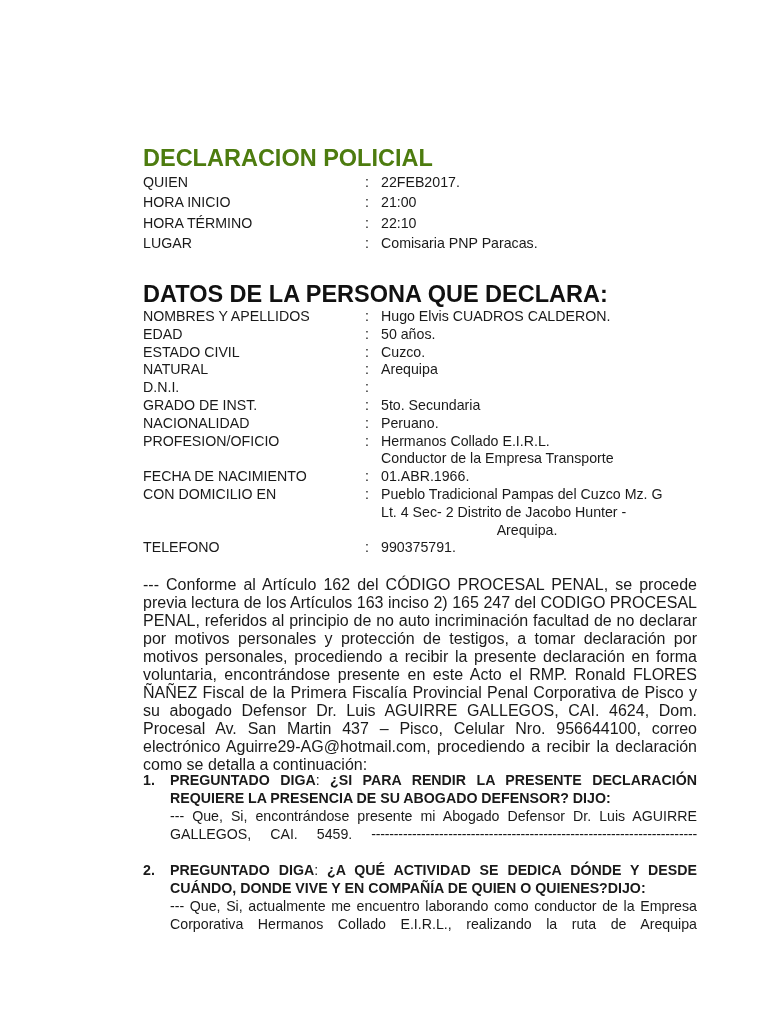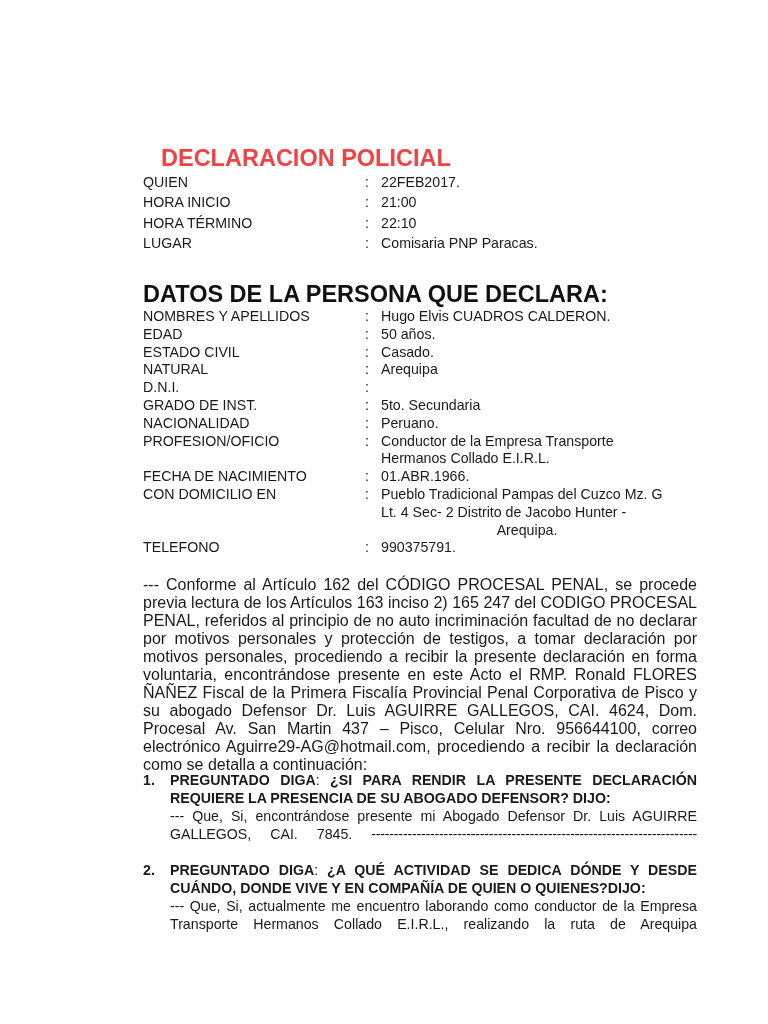--- a/index.html
+++ b/index.html
@@ -16,27 +16,27 @@
       color: #1a1a1a;
     }
     .page {
       position: absolute;
       left: 143px;
       top: 0;
       width: 554px;
     }
     .h1 {
       position: absolute;
-      left: 18px;
+      left: 0;
       top: 143px;
       font-size: 23.5px;
       font-weight: bold;
       line-height: 30px;
       white-space: nowrap;
-      color: #ef4444;
+      color: #4d7c0f;
     }
     .h2 {
       position: absolute;
       left: 0;
       top: 279px;
       font-size: 23.5px;
       font-weight: bold;
       line-height: 30px;
       white-space: nowrap;
       color: #111;
@@ -170,21 +170,21 @@
       <span class="kv-key">EDAD</span>
       <span class="kv-colon">:</span>
       <span class="kv-val">
           <span class="line">50 años.</span>
         </span>
     </div>
     <div class="kv-row">
       <span class="kv-key">ESTADO CIVIL</span>
       <span class="kv-colon">:</span>
       <span class="kv-val">
-          <span class="line">Casado.</span>
+          <span class="line">Cuzco.</span>
         </span>
     </div>
     <div class="kv-row">
       <span class="kv-key">NATURAL</span>
       <span class="kv-colon">:</span>
       <span class="kv-val">
           <span class="line">Arequipa</span>
         </span>
     </div>
     <div class="kv-row">
@@ -202,22 +202,22 @@
       <span class="kv-key">NACIONALIDAD</span>
       <span class="kv-colon">:</span>
       <span class="kv-val">
           <span class="line">Peruano.</span>
         </span>
     </div>
     <div class="kv-row">
       <span class="kv-key">PROFESION/OFICIO</span>
       <span class="kv-colon">:</span>
       <span class="kv-val">
+        <span class="line">Hermanos Collado E.I.R.L.</span>
         <span class="line">Conductor de la Empresa Transporte</span>
-        <span class="line">Hermanos Collado E.I.R.L.</span>
       </span>
     </div>
     <div class="kv-row">
       <span class="kv-key">FECHA DE NACIMIENTO</span>
       <span class="kv-colon">:</span>
       <span class="kv-val">
           <span class="line">01.ABR.1966.</span>
         </span>
     </div>
     <div class="kv-row">
@@ -237,25 +237,25 @@
         </span>
     </div>
   </div>
 
   <p class="para" style="margin:0;">--- Conforme al Artículo 162 del CÓDIGO PROCESAL PENAL, se procede previa lectura de los Artículos 163 inciso 2) 165 247 del CODIGO PROCESAL PENAL, referidos al principio de no auto incriminación facultad de no declarar por motivos personales y protección de testigos, a tomar declaración por motivos personales, procediendo a recibir la presente declaración en forma voluntaria, encontrándose presente en este Acto el RMP. Ronald FLORES ÑAÑEZ Fiscal de la Primera Fiscalía Provincial Penal Corporativa de Pisco y su abogado Defensor Dr. Luis AGUIRRE GALLEGOS, CAI. 4624, Dom. Procesal Av. San Martin 437 – Pisco, Celular Nro. 956644100, correo electrónico Aguirre29-AG@hotmail.com, procediendo a recibir la declaración como se detalla a continuación:</p>
 
   <div class="qa qa1">
     <span class="qa-num">1.</span>
     <div class="qa-body">
       <div class="qa-q"><span>PREGUNTADO DIGA</span><span style="font-weight:normal;">: </span><span class="ques">¿SI PARA RENDIR LA PRESENTE DECLARACIÓN REQUIERE LA PRESENCIA DE SU ABOGADO DEFENSOR? DIJO:</span></div>
-      <div class="qa-a fill-last" style="white-space: normal; overflow: hidden;"><span>--- Que, Si, encontrándose presente mi Abogado Defensor Dr. Luis AGUIRRE GALLEGOS, CAI. 7845. </span><span class="dashes" style="white-space: nowrap;">------------------------------------------------------------------------</span></div>
+      <div class="qa-a fill-last" style="white-space: normal; overflow: hidden;"><span>--- Que, Si, encontrándose presente mi Abogado Defensor Dr. Luis AGUIRRE GALLEGOS, CAI. 5459. </span><span class="dashes" style="white-space: nowrap;">------------------------------------------------------------------------</span></div>
     </div>
   </div>
 
   <div class="qa qa2">
     <span class="qa-num">2.</span>
     <div class="qa-body">
       <div class="qa-q"><span>PREGUNTADO DIGA</span><span style="font-weight:normal;">: </span><span class="ques">¿A QUÉ ACTIVIDAD SE DEDICA DÓNDE Y DESDE CUÁNDO, DONDE VIVE Y EN COMPAÑÍA DE QUIEN O QUIENES?DIJO:</span></div>
-      <div class="qa-a fill-last" style="overflow: hidden; white-space: normal;"><span>--- Que, Si, actualmente me encuentro laborando como conductor de la Empresa Transporte Hermanos Collado E.I.R.L., realizando la ruta de Arequipa</span><span class="dashes" style="white-space: nowrap;"></span></div>
+      <div class="qa-a fill-last" style="overflow: hidden; white-space: normal;"><span>--- Que, Si, actualmente me encuentro laborando como conductor de la Empresa Corporativa Hermanos Collado E.I.R.L., realizando la ruta de Arequipa</span><span class="dashes" style="white-space: nowrap;"></span></div>
     </div>
   </div>
 
 </div>
 
 </body></html>

